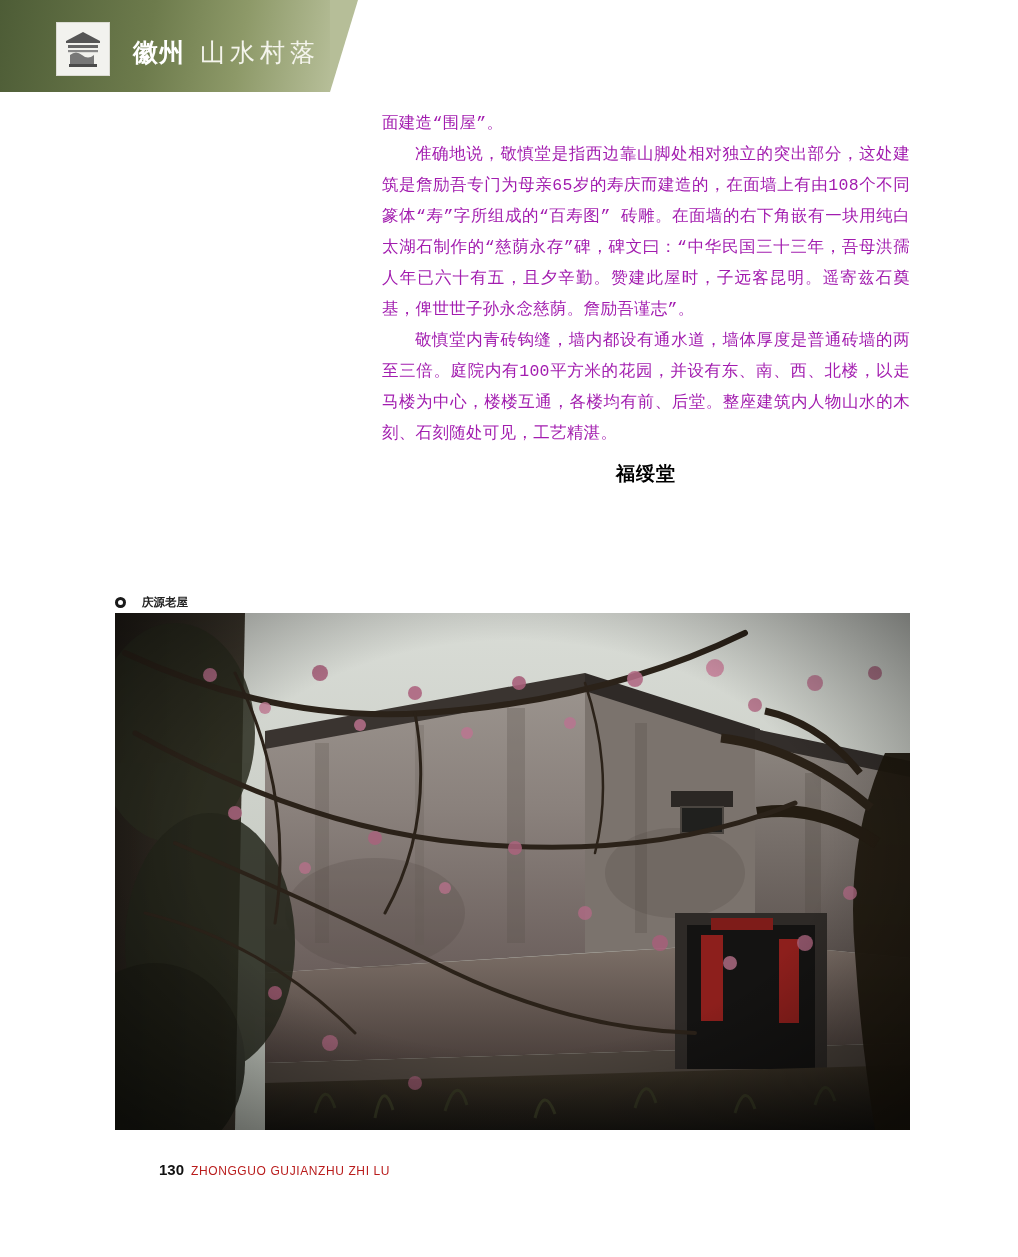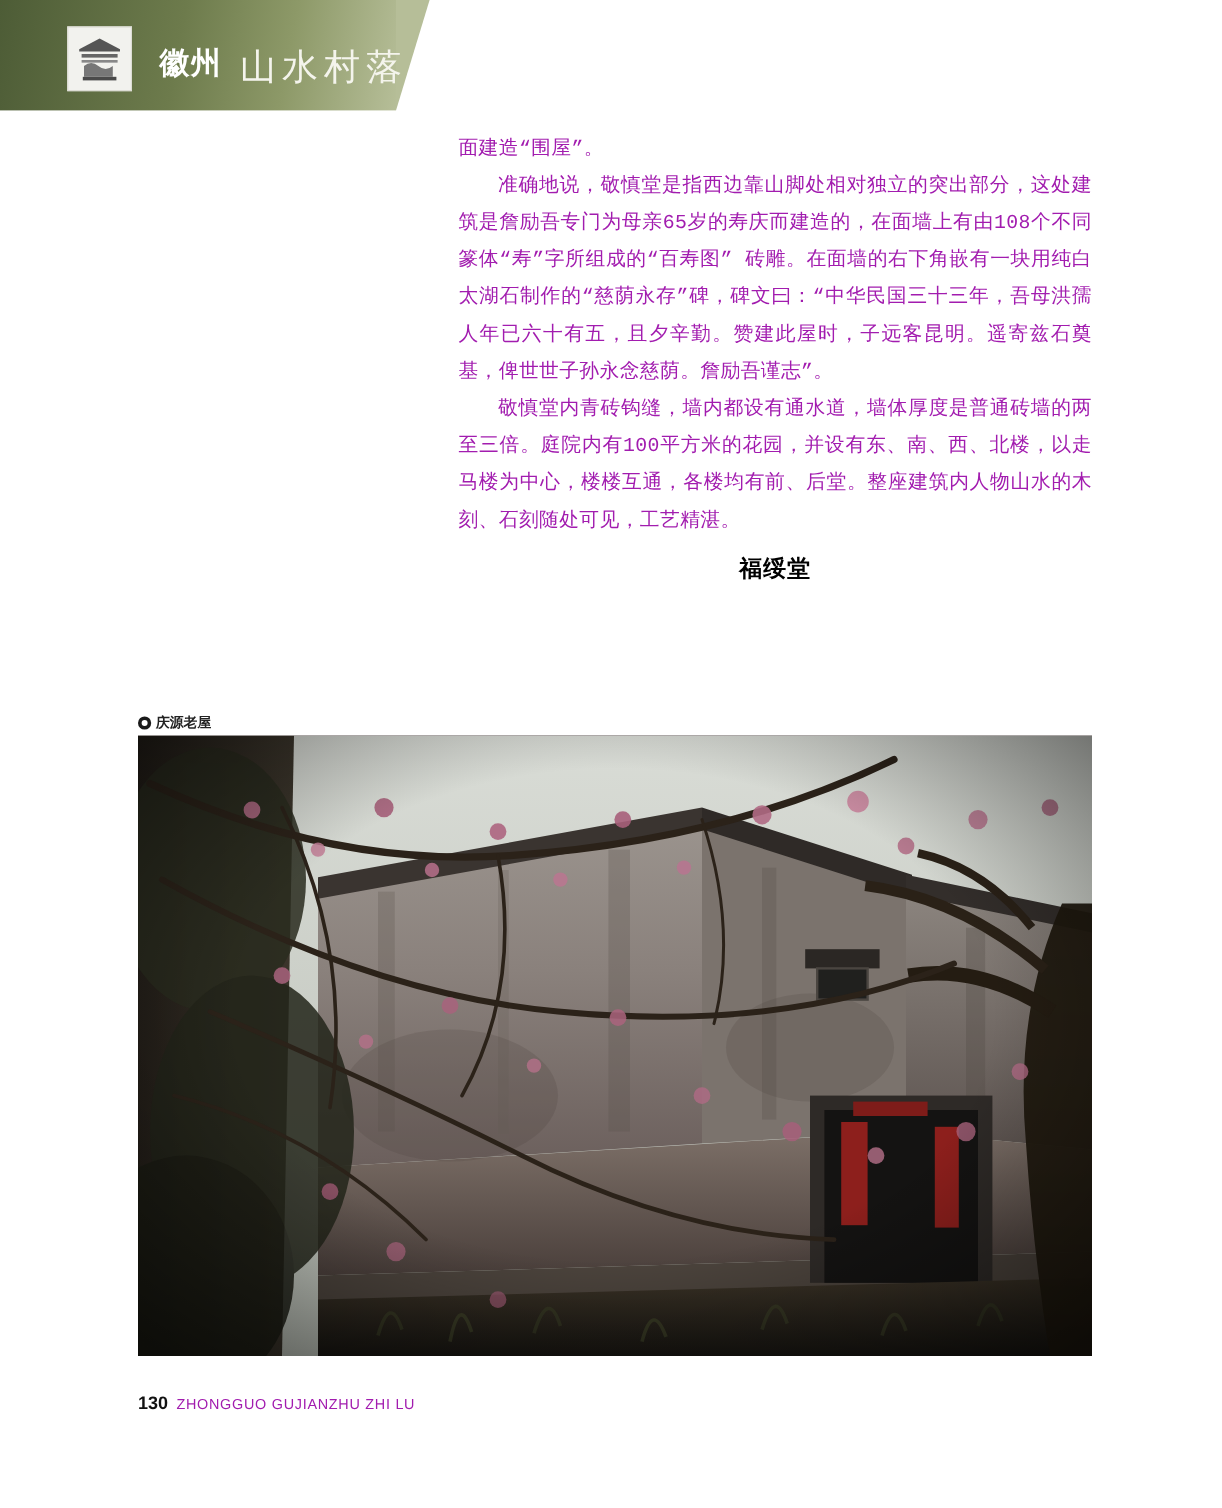--- a/index.html
+++ b/index.html
@@ -61,21 +61,21 @@
     font-weight: bold;
     color: #ffffff;
     letter-spacing: 1px;
     font-family: "DejaVu Sans", "Liberation Sans", sans-serif;
     margin-left: 15px;
   }
   .header-subtitle {
     position: absolute;
     top: 36px;
     left: 200px;
-    font-size: 30px;
+    font-size: 25px;
     color: #f4f4ec;
     letter-spacing: 5px;
     font-family: Liberation Serif, serif;
   }
 
   
   .text-col {
     position: absolute;
     top: 108px;
     left: 382px;
@@ -106,21 +106,21 @@
   .fig-caption {
     position: absolute;
     top: 595px;
     left: 115px;
     font-size: 11.5px;
     font-weight: bold;
     color: #222222;
     font-family: "DejaVu Sans", "Liberation Sans", sans-serif;
     display: flex;
     align-items: center;
-    gap: 4px;
+    gap: 16px;
   }
   .caption-dot {
     display: inline-block;
     width: 11px;
     height: 11px;
     border-radius: 50%;
     background: #1a1a1a;
     position: relative;
   }
   .caption-dot::after {
@@ -149,24 +149,25 @@
     left: 115px;
     display: flex;
     align-items: baseline;
     gap: 7px;
   }
   .page-num {
     font-size: 15px;
     font-weight: bold;
     color: #111111;
     font-family: "Liberation Sans", sans-serif;
+    margin-left: 44px;
   }
   .footer-text {
     font-size: 12px;
-    color: #a21caf;
+    color: #b91c1c;
     letter-spacing: 0.6px;
     font-family: "Liberation Sans", sans-serif;
   }
 </style>
 </head>
 <body>
 
 <div class="header">
   <div class="header-bg"></div>
   <div class="header-corner"></div>

